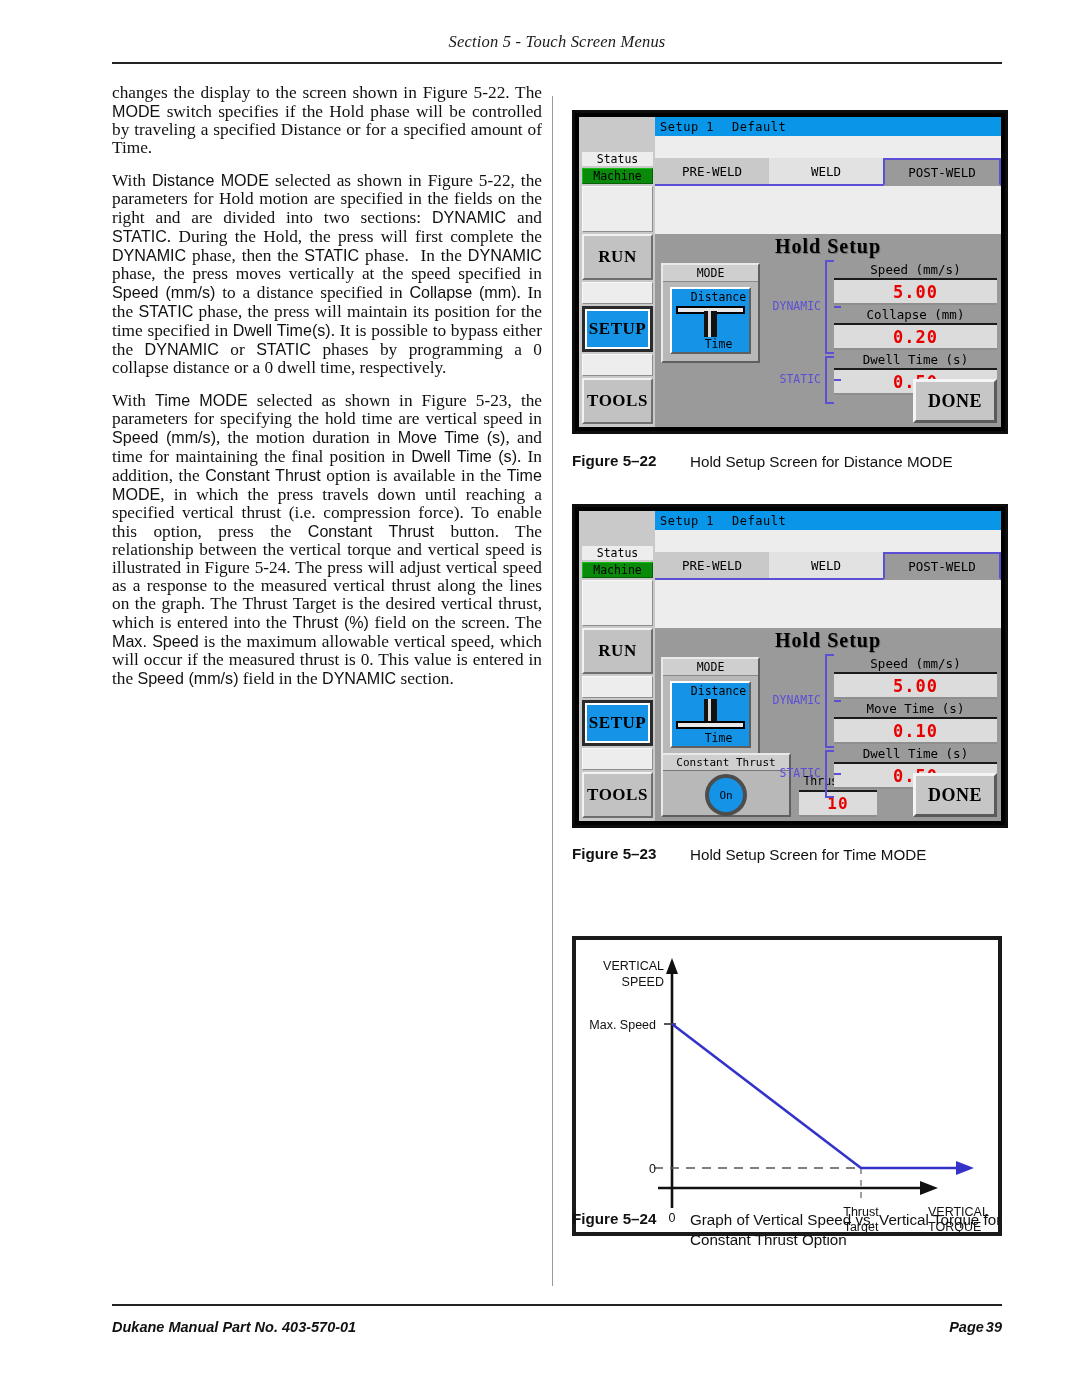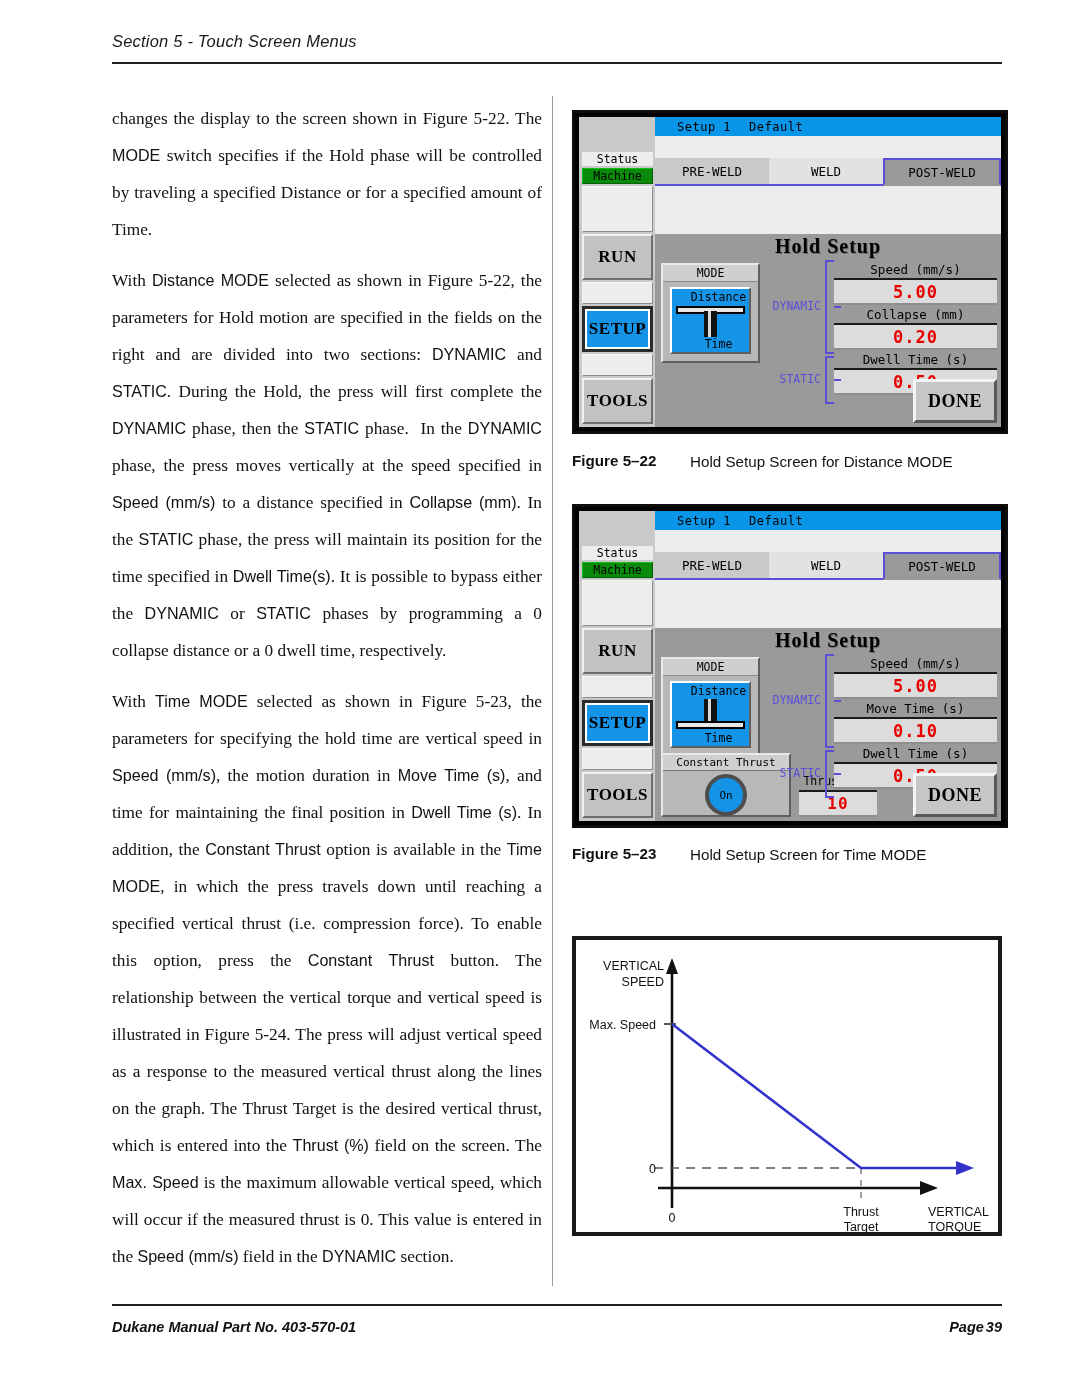--- a/index.html
+++ b/index.html
@@ -21,22 +21,22 @@
     position: absolute;
     inset: 0;
   }
 
   
   .header {
     position: absolute;
     left: 112px;
     top: 32px;
     width: 890px;
-    text-align: left;
-    font-family: Liberation Sans, sans-serif;
+    text-align: center;
+    font-family: Liberation Serif, serif;
     font-style: italic;
     font-size: 16.5px;
     letter-spacing: .2px;
     color: #1a1a1a;
   }
   .header-rule {
     position: absolute;
     left: 112px;
     top: 62px;
     width: 890px;
@@ -79,24 +79,24 @@
     top: 96px;
     width: 0;
     height: 1190px;
     border-left: 1.4px solid #9a9a9a;
   }
 
   
   .textcol {
     position: absolute;
     left: 112px;
-    top: 100px;
+    top: 84px;
     width: 430px;
     font-size: 17.3px;
-    line-height: 37px;
+    line-height: 18px;
     text-align: justify;
     text-justify: inter-word;
     color: #111;
     hyphens: none;
   }
   .textcol p { margin: 0 0 14px 0; }
   .ui { font-family: "Liberation Sans", sans-serif; font-size: 16.1px; }
 
   
   .screen {
@@ -181,21 +181,21 @@
     display: flex;
     flex-direction: column;
   }
   .titlebar {
     height: 19px;
     background: #0a96e8;
     color: #000;
     font-size: 12px;
     display: flex;
     align-items: center;
-    padding-left: 22px;
+    padding-left: 5px;
     letter-spacing: .5px;
   }
   .titlebar .sp { display: inline-block; width: 18px; }
   .subbar { height: 22px; background: #ededed; }
 
   .tabs {
     height: 28px;
     display: flex;
     background: #ededed;
     border-bottom: 2px solid #5b4fd6;
@@ -641,20 +641,24 @@
       <text class="gtext" x="80" y="89" text-anchor="end" data-name="y-tick-label-max-speed">Max. Speed</text>
       <text class="gtext" x="80" y="233" text-anchor="end" data-name="y-tick-label-zero">0</text>
       <text class="gtext" x="96" y="282" text-anchor="middle" data-name="x-tick-label-zero">0</text>
       <text class="gtext" x="285" y="276" text-anchor="middle" data-name="x-tick-label-thrust-line1">Thrust</text>
       <text class="gtext" x="285" y="291" text-anchor="middle" data-name="x-tick-label-thrust-line2">Target</text>
       <text class="gtext" x="352" y="276" data-name="x-axis-label-line1">VERTICAL</text>
       <text class="gtext" x="352" y="291" data-name="x-axis-label-line2">TORQUE</text>
     </svg>
   </div>
 
+  <div class="caption" style="left:572px; top:1210px; width:430px;" data-name="figure-24-caption">
+    <span class="num" data-name="figure-24-number">Figure 5–24</span>
+    <span class="txt" data-name="figure-24-text">Graph of Vertical Speed vs. Vertical Torque for Constant Thrust Option</span>
+  </div>
 
   <div class="footer-rule" data-name="footer-rule"></div>
   <div class="footer" data-name="page-footer">
     <span data-name="manual-part-number">Dukane Manual Part No. 403-570-01</span>
     <span class="pageno" data-name="page-number-group">
       <span data-name="page-label">Page</span>
       <span data-name="page-number">39</span>
     </span>
   </div>
 

